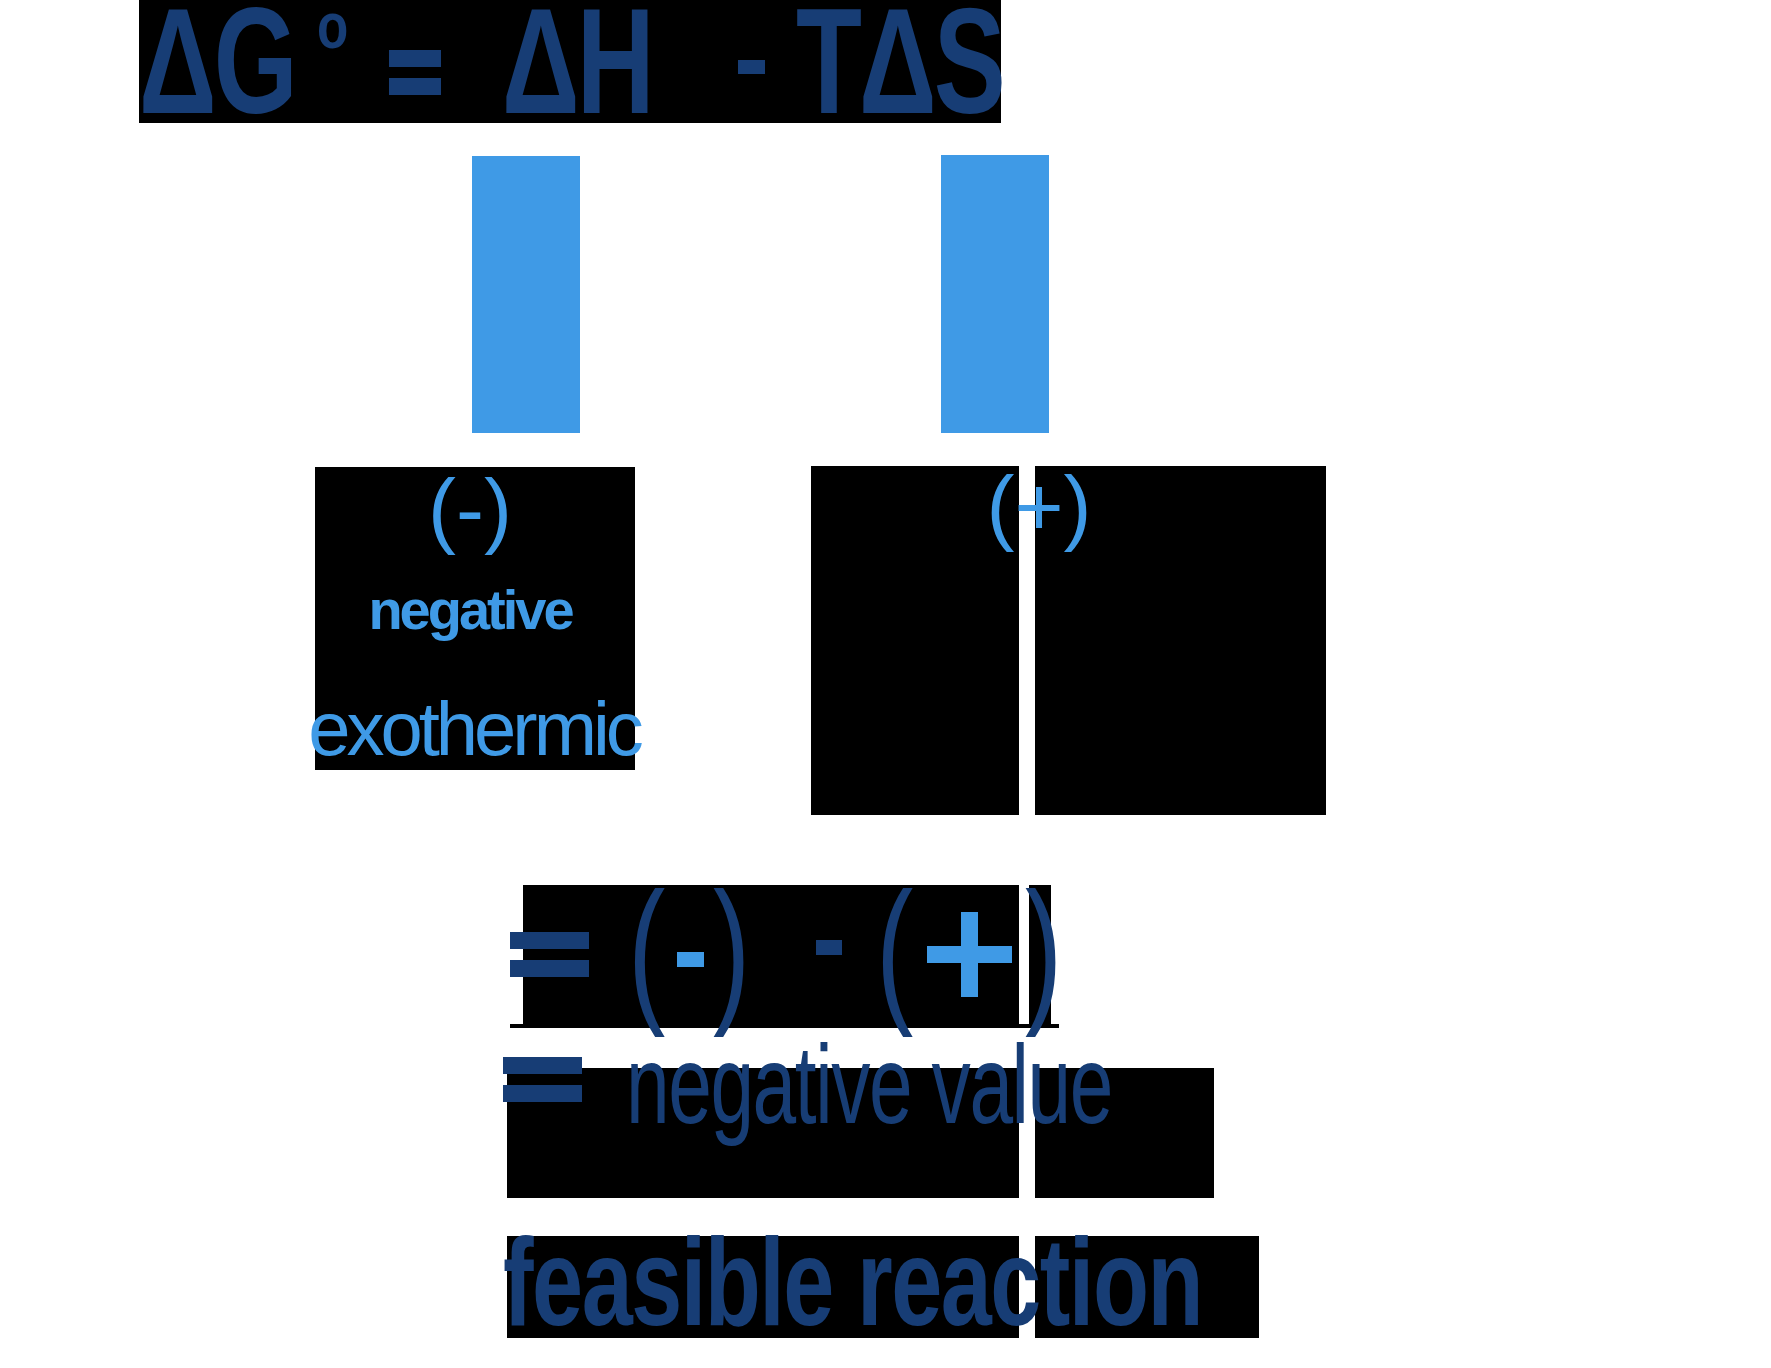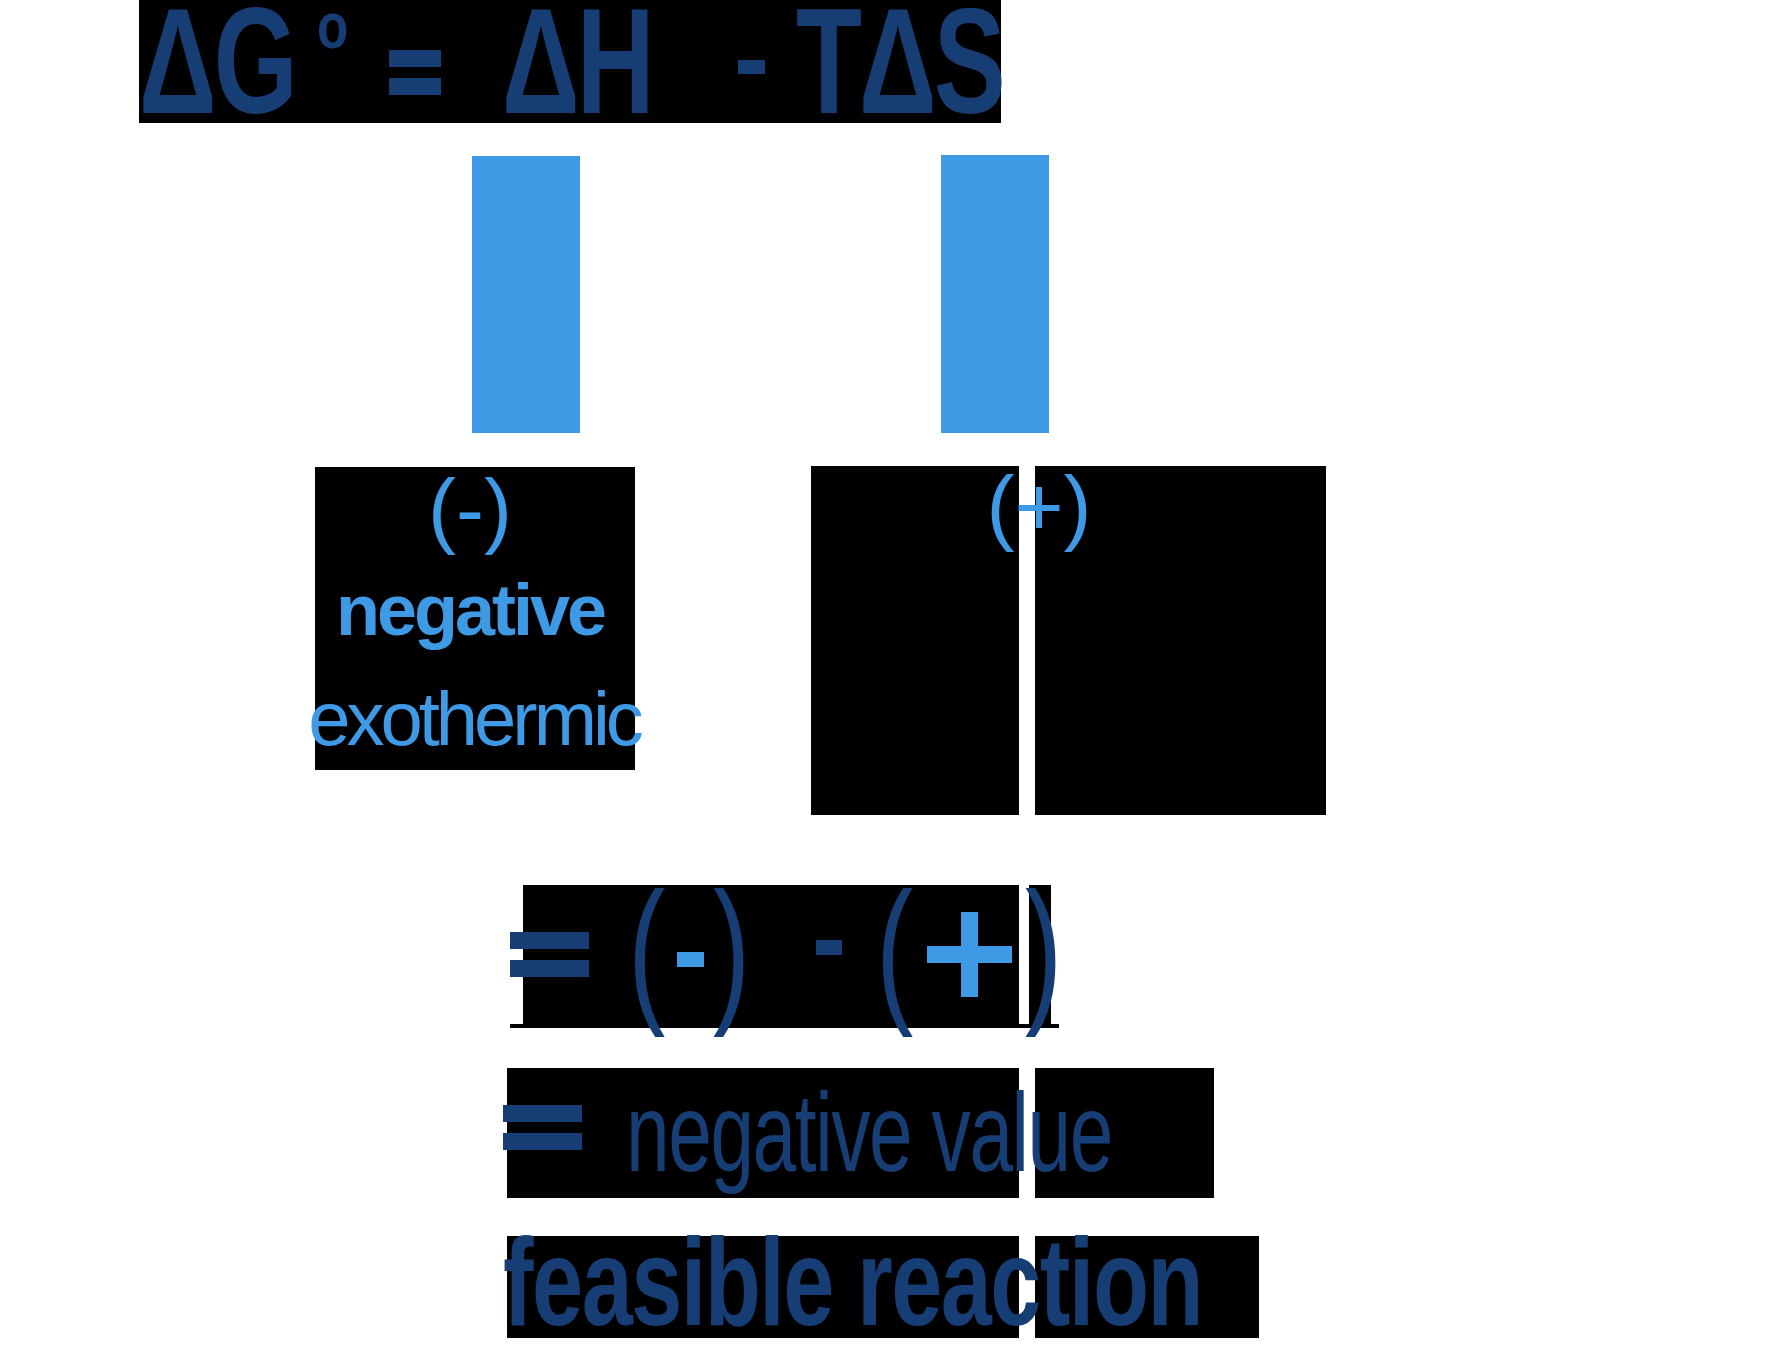--- a/index.html
+++ b/index.html
@@ -31,22 +31,22 @@
   <span class="eqbar" style="left:599px; top:60px; width:27px; height:14px;"></span>
   <span class="abs cond" style="left:657px; top:-14px; font-size:150px; line-height:150px; transform:scaleX(0.72); letter-spacing:-4px;">TΔS</span>
 </div>
 
 <div class="bar" style="left:472px; top:156px; width:108px; height:277px;"></div>
 <div class="bar" style="left:941px; top:155px; width:108px; height:278px;"></div>
 
 <div class="blk" style="left:315px; top:467px; width:320px; height:303px;"></div>
 <div class="abs sky" style="left:300px; top:467px; width:360px; height:320px; text-align:center;">
   <div class="abs" style="left:0; width:340px; top:-8px; font-size:84px; line-height:100px; text-align:center;">(-)</div>
-  <div class="abs" style="left:0; width:340px; top:88px; font-size:72px; line-height:110px; font-weight:bold; text-align:center; letter-spacing:-3px;">negative</div>
-  <div class="abs" style="left:0; width:348px; top:202px; font-size:76px; line-height:100px; font-weight:normal; text-align:center; letter-spacing:-4px;">exothermic</div>
+  <div class="abs" style="left:0; width:340px; top:88px; font-size:56px; line-height:110px; font-weight:bold; text-align:center; letter-spacing:-3px;">negative</div>
+  <div class="abs" style="left:0; width:348px; top:212px; font-size:76px; line-height:100px; font-weight:normal; text-align:center; letter-spacing:-4px;">exothermic</div>
 </div>
 
 <div class="blk" style="left:811px; top:466px; width:208px; height:349px;"></div>
 <div class="blk" style="left:1035px; top:466px; width:291px; height:349px;"></div>
 <div class="abs sky" style="left:790px; top:466px; width:560px; height:350px;">
   <div class="abs" style="left:0; width:498px; top:-10px; font-size:84px; line-height:100px; text-align:center;">(+)</div>
 </div>
 
 <div class="blk" style="left:523px; top:885px; width:496px; height:143px;"></div>
 <div class="blk" style="left:1029px; top:885px; width:22px; height:143px;"></div>
@@ -60,21 +60,21 @@
   <span class="abs navy" style="left:213px; top:-16px; font-size:160px; line-height:170px; transform:scaleX(0.7); transform-origin:left top;">)</span>
   <span class="eqbar" style="left:316px; top:60px; width:26px; height:15px;"></span>
   <span class="abs navy" style="left:376px; top:-16px; font-size:160px; line-height:170px; transform:scaleX(0.7); transform-origin:left top;">(</span>
   <span class="bar" style="left:427px; top:66px; width:85px; height:17px;"></span>
   <span class="bar" style="left:461px; top:32px; width:17px; height:85px;"></span>
   <span class="abs navy" style="left:525px; top:-16px; font-size:160px; line-height:170px; transform:scaleX(0.7); transform-origin:left top;">)</span>
 </div>
 
 <div class="blk" style="left:507px; top:1068px; width:512px; height:130px;"></div>
 <div class="blk" style="left:1035px; top:1068px; width:179px; height:130px;"></div>
-<div class="abs" style="left:500px; top:1060px; width:720px; height:150px;">
+<div class="abs" style="left:500px; top:1012px; width:720px; height:150px;">
   <span class="eqbar" style="left:3px; top:45px; width:79px; height:17px;"></span>
   <span class="eqbar" style="left:3px; top:73px; width:79px; height:17px;"></span>
   <span class="abs navy cond" style="left:126px; top:8px; font-size:112px; line-height:130px; font-weight:normal; transform:scaleX(0.7); letter-spacing:-2px;">negative value</span>
 </div>
 
 <div class="blk" style="left:507px; top:1236px; width:512px; height:102px;"></div>
 <div class="blk" style="left:1035px; top:1236px; width:224px; height:102px;"></div>
 <div class="abs navy cond" style="left:503px; top:1220px; font-size:124px; line-height:124px; font-weight:bold; transform:scaleX(0.74); letter-spacing:-2px;">feasible reaction</div>
 
 </body></html>

